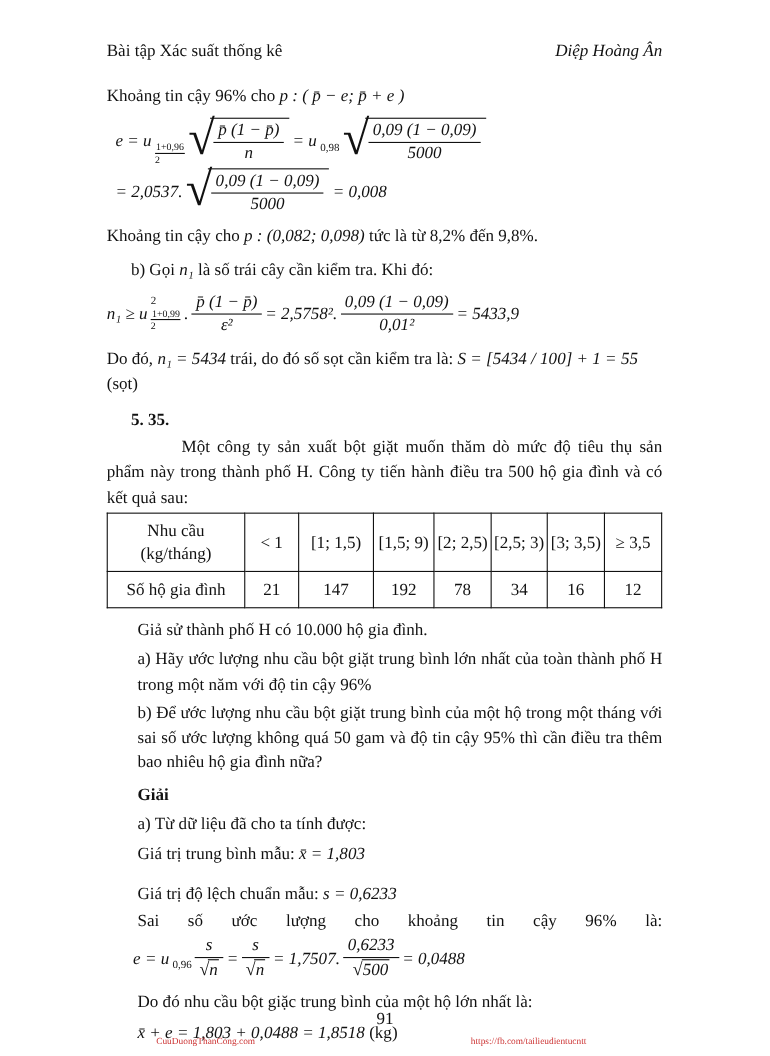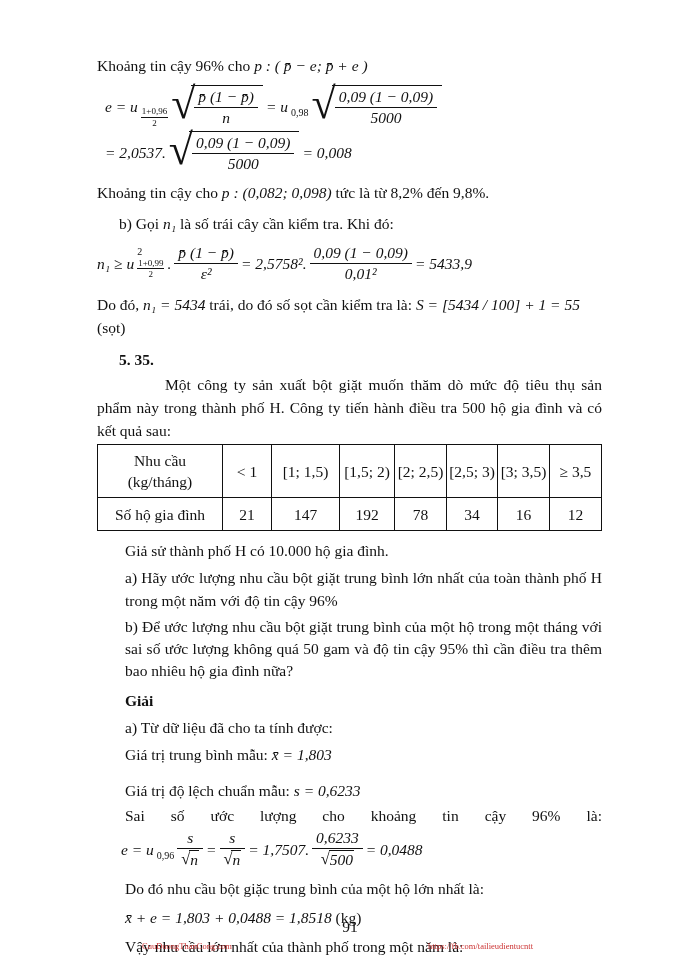--- a/index.html
+++ b/index.html
@@ -30,21 +30,21 @@
 
   .sqrt { display:inline-flex; align-items:center; }
   .sqrt .sign { font-style:normal; font-size:44px; line-height:0; font-weight:300;
                 margin-right:-4px; transform:translateY(-2px); }
   .sqrt .body { border-top:1.5px solid #111; padding:2px 5px 0 3px; }
 
   .minisqrt { display:inline-flex; align-items:flex-end; }
   .minisqrt .sign { font-style:normal; font-size:1.05em; margin-right:-1px; }
   .minisqrt .body { border-top:1px solid #111; padding:0 1px; }
 
-  .subfrac { display:inline-block; text-align:center; font-size:9px; line-height:1.15;
+  .subfrac { display:inline-block; font-size:9px; line-height:1.15;
              font-style:normal; transform:translateY(11px); }
   .subfrac .sn { display:block; border-bottom:0.8px solid #111; padding:0 1px; }
   .subfrac .sd { display:block; }
   .ssub { font-size:10px; font-style:normal; transform:translateY(6px); }
   .supsub { display:inline-flex; flex-direction:column; align-items:flex-start; line-height:1; }
   .supsub .sup { font-size:10px; font-style:normal; margin-bottom:1px; }
   .supsub .subfrac { transform:none; }
 
   
   .dtable { border-collapse:collapse; width:100%; margin-top:2px; }
@@ -57,20 +57,24 @@
   .pagenum { position:absolute; left:0; right:0; bottom:22px; text-align:center; }
   .footer-link { position:absolute; bottom:9px; font-size:8.5px; line-height:10px; }
   .fl-left { left:142px; }
   .fl-right { left:428px; }
 </style>
 </head>
 <body>
 
 <div class="page">
 
+  <div class="header">
+    <span>Bài tập Xác suất thống kê</span>
+    <span class="it">Diệp Hoàng Ân</span>
+  </div>
 
   <div class="line">
     <span>Khoảng tin cậy 96% cho </span><span class="math">p : ( p̄ − e; p̄ + e )</span>
   </div>
 
   <div class="eqb" style="margin-left:8px;">
     <div class="eqrow">
       <span class="math">e = u</span>
       <span class="subfrac">
           <span class="sn">1+0,96</span>
@@ -144,21 +148,21 @@
         <col style="width:52px">
         <col style="width:51px">
         <col style="width:52px">
         <col>
     </colgroup>
     <tbody>
       <tr class="hrow">
         <td>Nhu cầu (kg/tháng)</td>
         <td>&lt; 1</td>
         <td>[1; 1,5)</td>
-        <td>[1,5; 2)</td>
+        <td>[1,5; 9)</td>
         <td>[2; 2,5)</td>
         <td>[2,5; 3)</td>
         <td>[3; 3,5)</td>
         <td>≥ 3,5</td>
       </tr>
       <tr class="drow">
         <td>Số hộ gia đình</td>
         <td>21</td>
         <td>147</td>
         <td>192</td>

